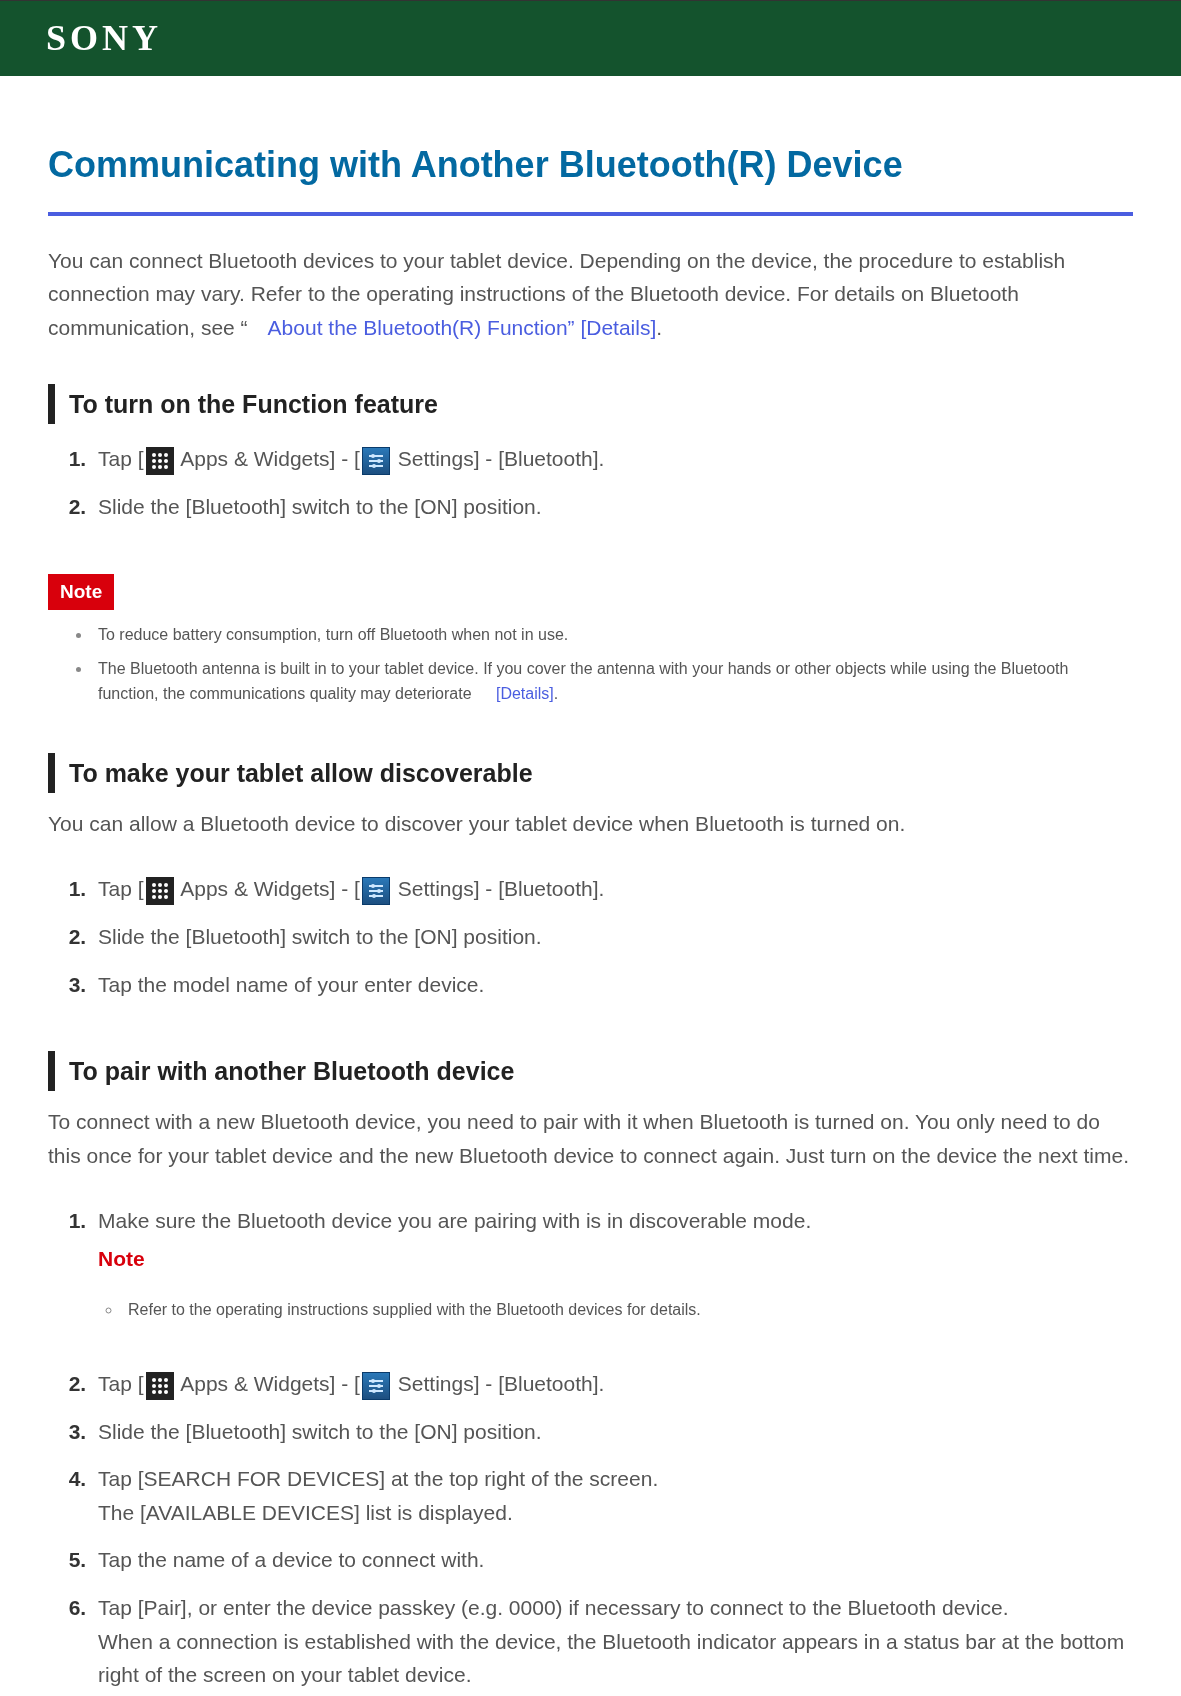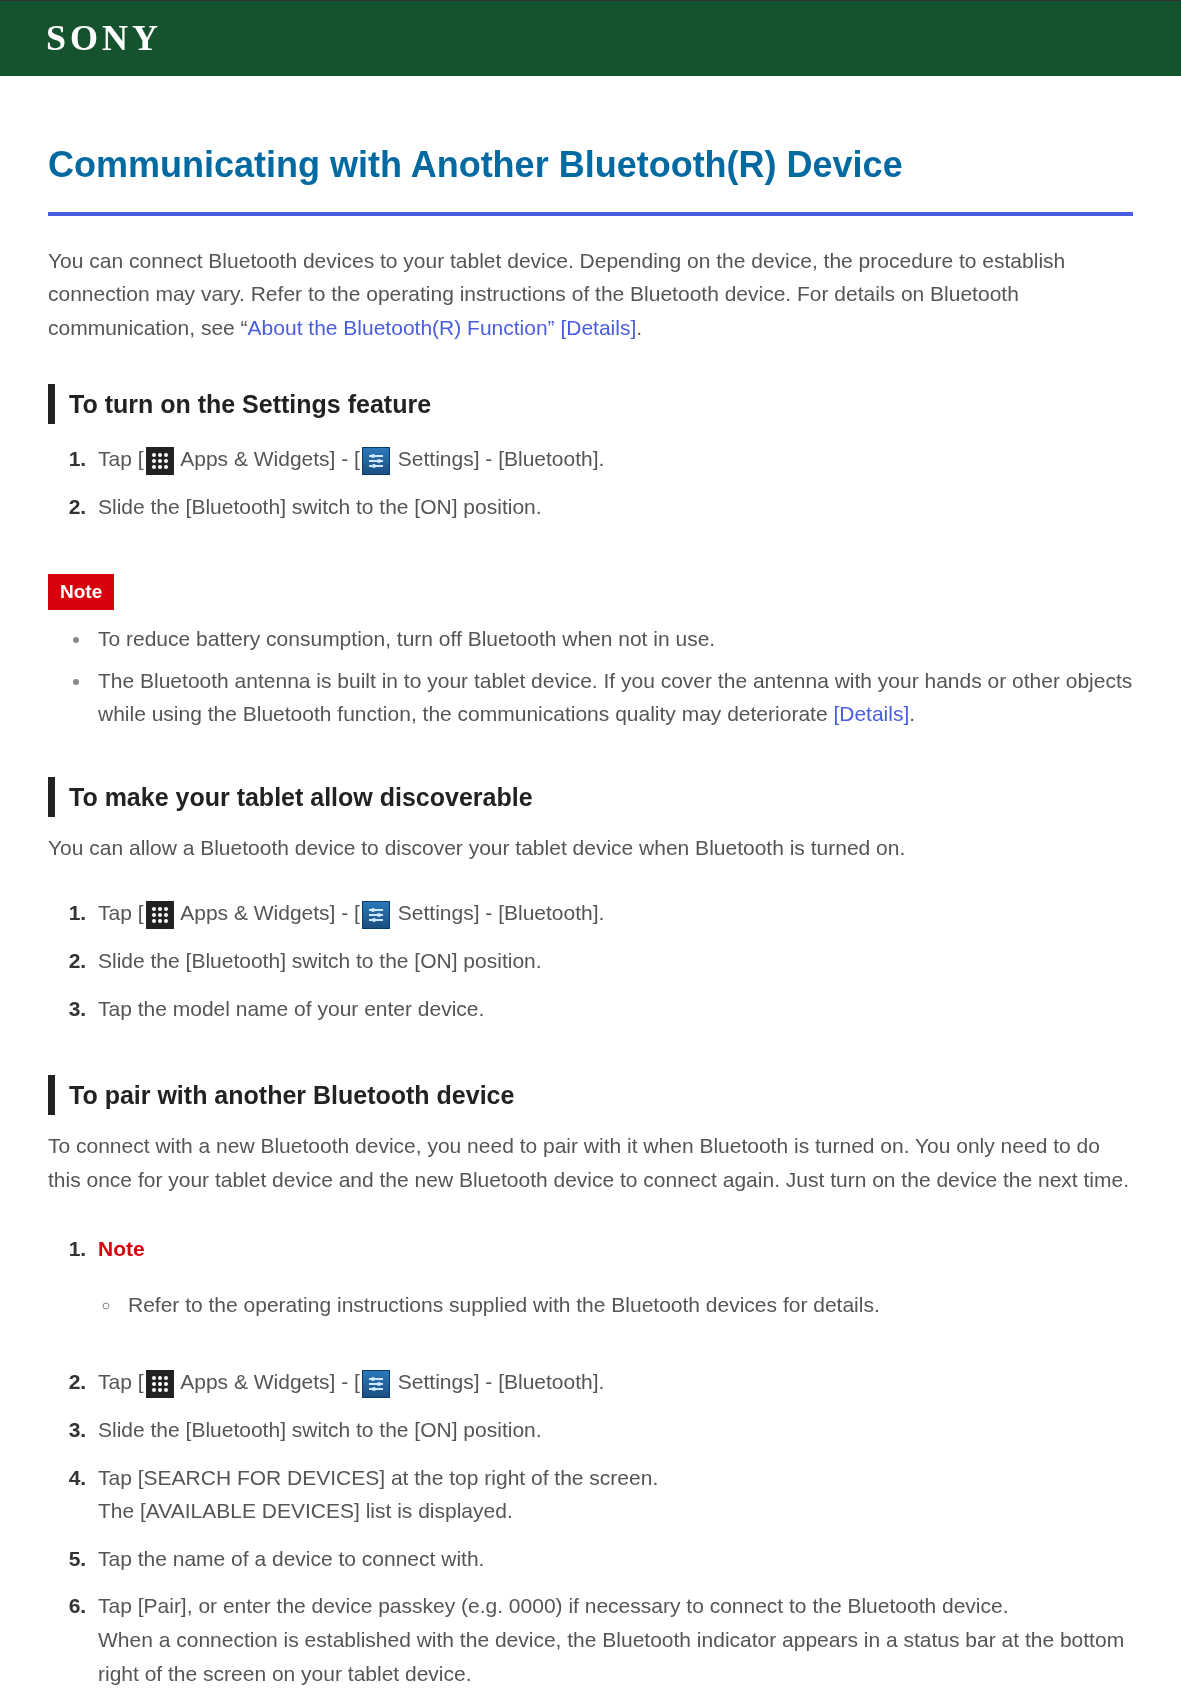--- a/index.html
+++ b/index.html
@@ -64,21 +64,21 @@
   }
   ol li::marker {
     font-weight: bold;
     color: #333;
   }
   ul {
     margin: 4px 0 24px 0;
     padding-left: 44px;
   }
   ul li {
-    font-size: 21px;
+    font-size: 16px;
     color: #555;
     padding: 2px 0 6px 6px;
   }
   ul li::marker { color: #888; }
   .note-badge {
     display: inline-block;
     background: #d8000c;
     color: #fff;
     font-weight: bold;
     font-size: 19px;
@@ -88,20 +88,21 @@
   .note-inline {
     color: #d8000c;
     font-weight: bold;
     font-size: 21px;
     display: block;
     margin-top: 4px;
   }
   a.link {
     color: #4a5de0;
     text-decoration: none;
+    margin-left: 20px;
   }
   .icon-inline {
     display: inline-flex;
     width: 28px;
     height: 28px;
     vertical-align: middle;
     align-items: center;
     justify-content: center;
     margin: 0 2px;
   }
@@ -127,21 +128,21 @@
 <div class="content">
 
   <h1>Communicating with Another Bluetooth(R) Device</h1>
   <hr class="title-rule">
 
   <p class="intro">
     <span>You can connect Bluetooth devices to your tablet device. Depending on the device, the procedure to establish connection may vary. Refer to the operating instructions of the Bluetooth device. For details on Bluetooth communication, see “</span><a class="link" href="#">About the Bluetooth(R) Function” [Details]</a><span>.</span>
   </p>
 
   
-  <div class="subheading">To turn on the Settings feature</div>
+  <div class="subheading">To turn on the Function feature</div>
   <ol>
     <li>
       <span>Tap [</span><span class="icon-inline icon-apps">
           <svg width="18" height="18" viewBox="0 0 18 18">
             <g fill="#fff">
               <circle cx="3" cy="3" r="2"></circle>
               <circle cx="9" cy="3" r="2"></circle>
               <circle cx="15" cy="3" r="2"></circle>
               <circle cx="3" cy="9" r="2"></circle>
               <circle cx="9" cy="9" r="2"></circle>
@@ -205,20 +206,21 @@
     </li>
     <li>Slide the [Bluetooth] switch to the [ON] position.</li>
     <li>Tap the model name of your enter device.</li>
   </ol>
 
   
   <div class="subheading">To pair with another Bluetooth device</div>
   <p class="sect-intro">To connect with a new Bluetooth device, you need to pair with it when Bluetooth is turned on. You only need to do this once for your tablet device and the new Bluetooth device to connect again. Just turn on the device the next time.</p>
   <ol>
     <li>
+      <span>Make sure the Bluetooth device you are pairing with is in discoverable mode.</span>
       <span class="note-inline">Note</span>
       <ul class="sub-bullets">
         <li>Refer to the operating instructions supplied with the Bluetooth devices for details.</li>
       </ul>
     </li>
     <li>
       <span>Tap [</span><span class="icon-inline icon-apps">
           <svg width="18" height="18" viewBox="0 0 18 18">
             <g fill="#fff">
               <circle cx="3" cy="3" r="2"></circle>

